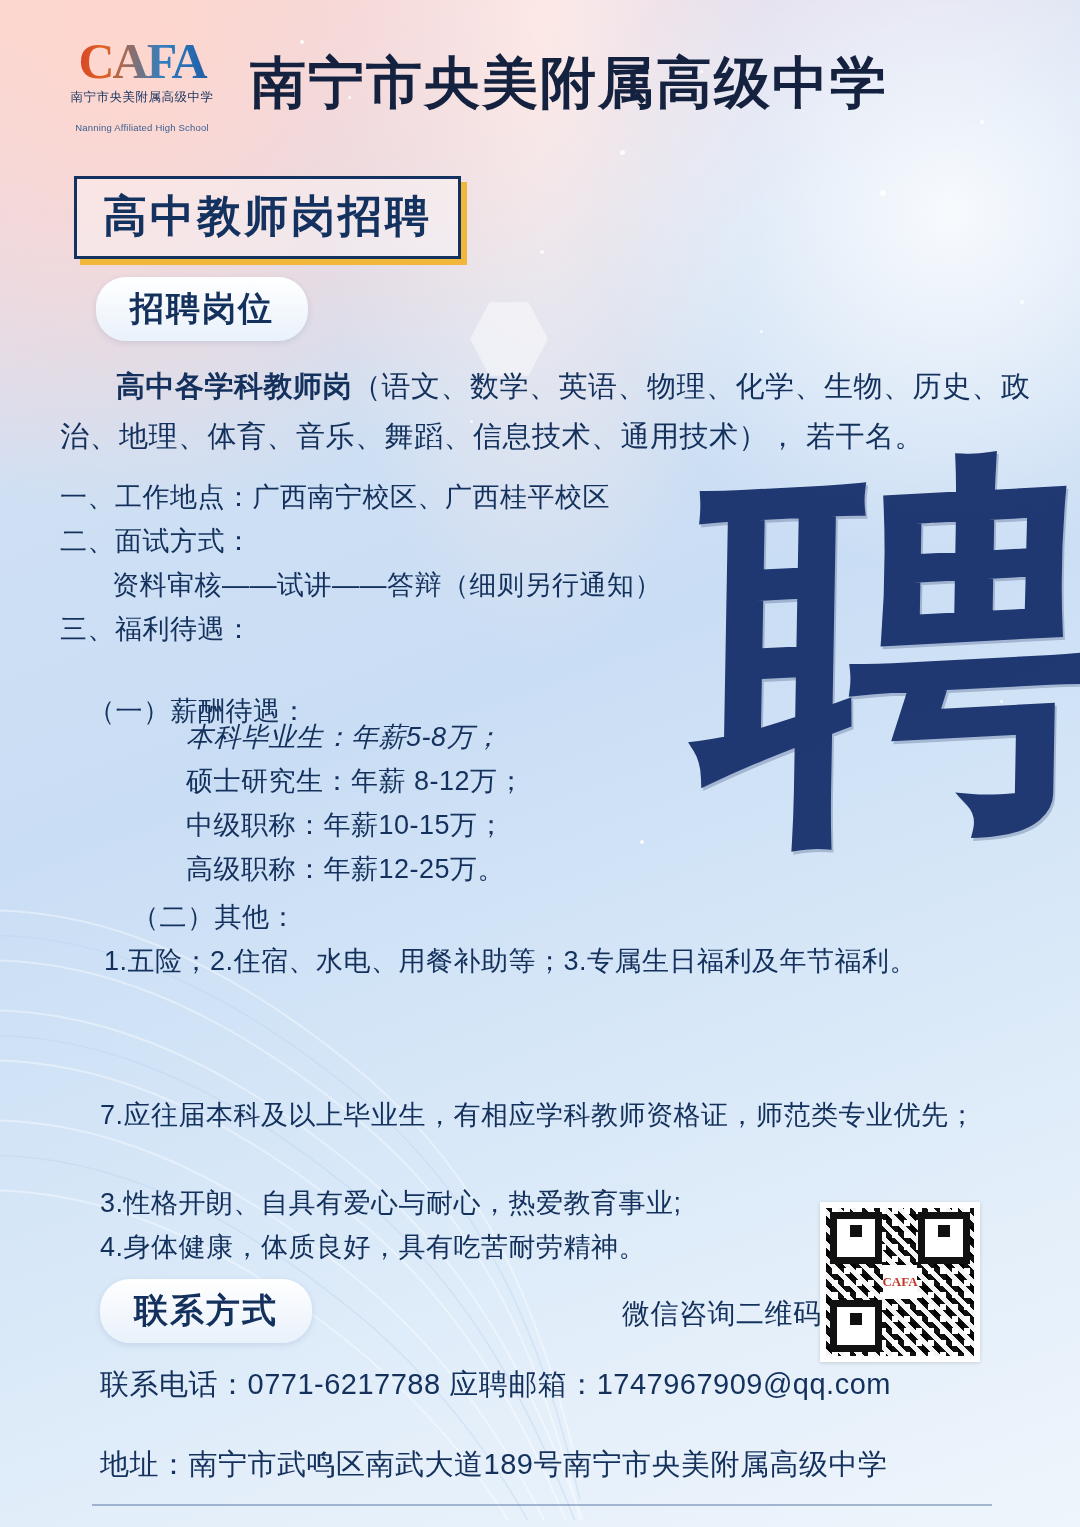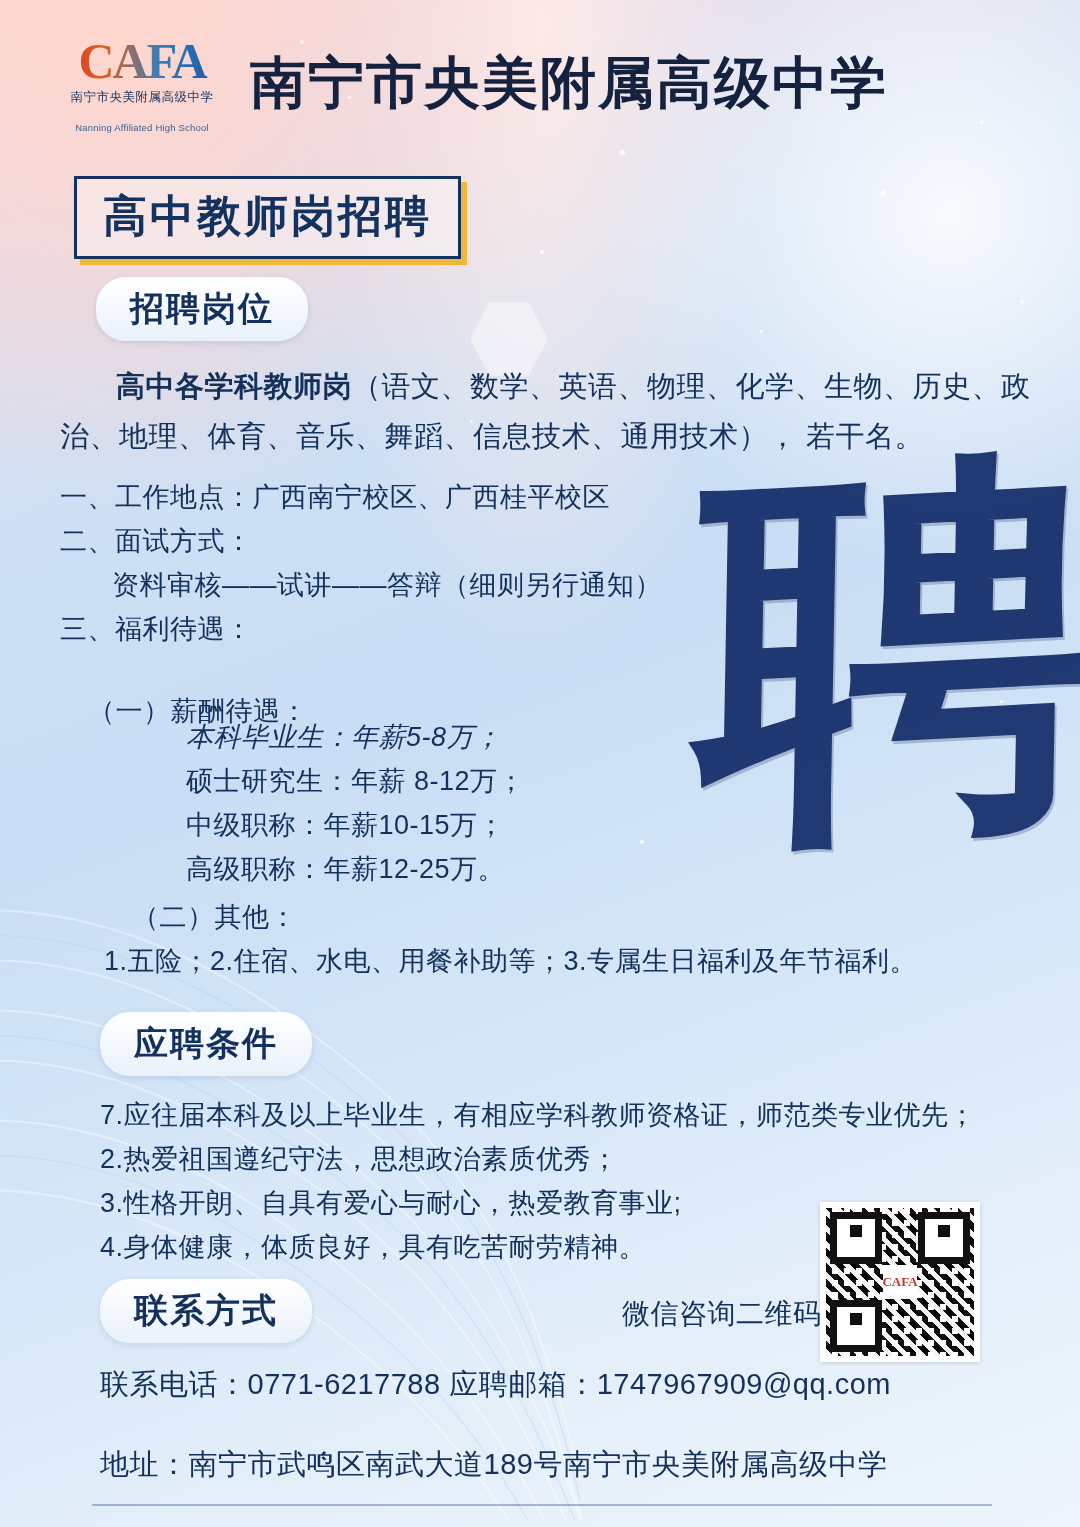--- a/index.html
+++ b/index.html
@@ -343,25 +343,21 @@
   <div class="txt" id="line-interview-detail">资料审核——试讲——答辩（细则另行通知）</div>
   <div class="txt" id="line-welfare">三、福利待遇：</div>
   <div class="txt" id="line-salary-head">（一）薪酬待遇：</div>
   <div class="txt" id="sal-1">本科毕业生：年薪5-8万；</div>
   <div class="txt" id="sal-2">硕士研究生：年薪 8-12万；</div>
   <div class="txt" id="sal-3">中级职称：年薪10-15万；</div>
   <div class="txt" id="sal-4">高级职称：年薪12-25万。</div>
   <div class="txt" id="line-other-head">（二）其他：</div>
   <div class="txt" id="line-other-detail">1.五险；2.住宿、水电、用餐补助等；3.专属生日福利及年节福利。</div>
 
-  <div class="pill" id="pill-requirements">
-    <span>应聘条件</span>
-  </div>
   <div class="txt" id="req-1">7.应往届本科及以上毕业生，有相应学科教师资格证，师范类专业优先；</div>
-  <div class="txt" id="req-2">2.热爱祖国遵纪守法，思想政治素质优秀；</div>
   <div class="txt" id="req-3">3.性格开朗、自具有爱心与耐心，热爱教育事业;</div>
   <div class="txt" id="req-4">4.身体健康，体质良好，具有吃苦耐劳精神。</div>
 
   <div class="pill" id="pill-contact">
     <span>联系方式</span>
   </div>
 
   <div class="txt" id="qr-label">微信咨询二维码：</div>
 
   <div class="qr-wrap">

